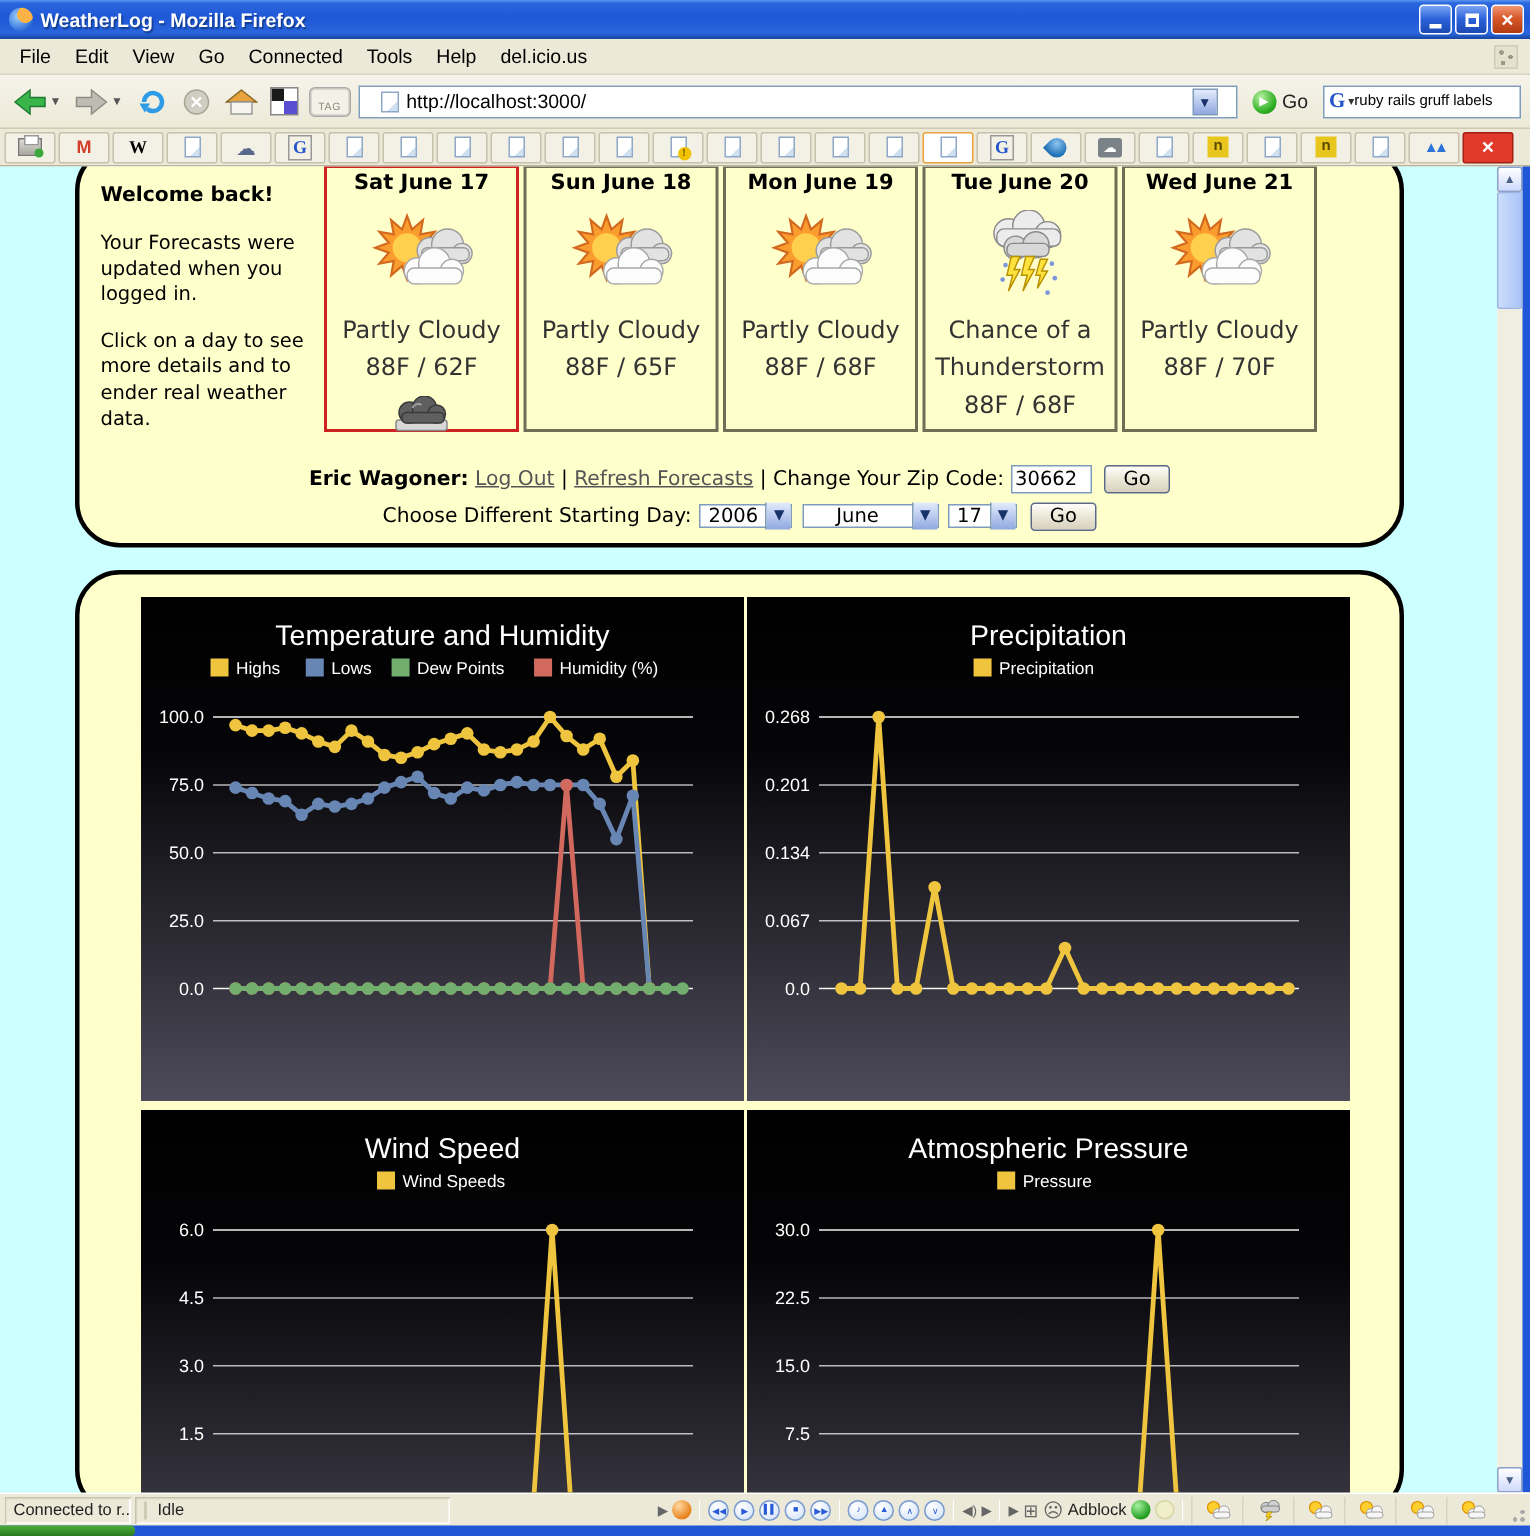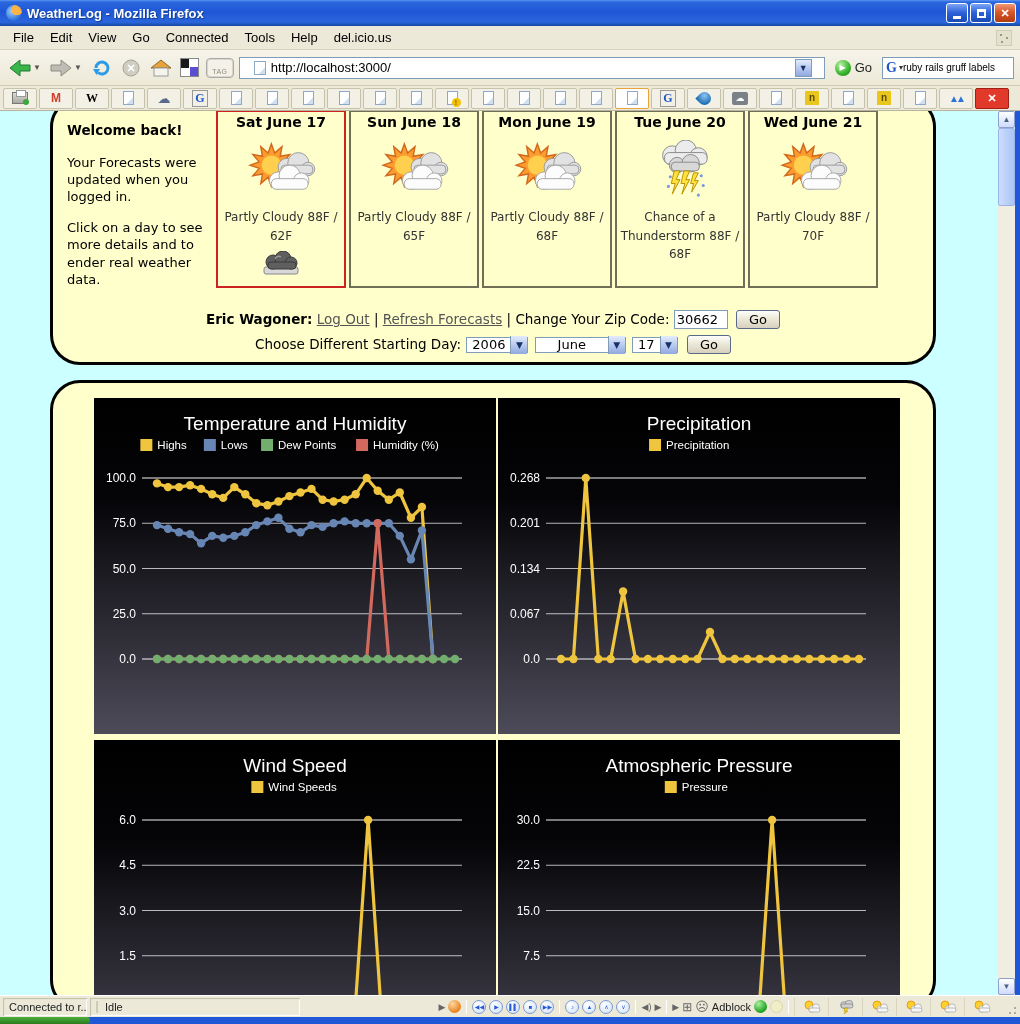--- a/index.html
+++ b/index.html
@@ -84,21 +84,21 @@
   .panel.chartspanel { margin-top:15px; height:630px; padding:15px 0 0 41px; }
 
   .forecast-row { display:flex; padding:4px 0 0 14px; }
   .welcome { width:146px; text-align:left; font-size:13px; line-height:1.32; padding-top:12px; }
   .welcome h3 { font-size:13.5px; margin-bottom:14px; }
   .welcome p { margin-bottom:14px; }
   .day-card { width:130px; height:178px; border:2px solid #6f6f58; margin-left:3px; text-align:center; padding-top:2px; }
   .day-card.selected { border-color:#cc2222; }
   .day-label { font-weight:bold; font-size:14px; }
   .day-iconwrap { height:78px; display:flex; align-items:center; justify-content:center; }
-  .day-cond { font-size:12px; color:#333; line-height:1.55; padding:0 0; }
+  .day-cond { font-size:16px; color:#333; line-height:1.55; padding:0 0; }
   .actual-iconwrap { margin-top:6px; }
 
   .userbar { text-align:center; font-size:13.5px; margin-top:8px; }
   .userbar .uname { font-weight:bold; }
   .userbar a { color:#555; }
   .zipinput { width:54px; height:19px; border:1px solid #7f9db9; font-size:13px; font-family:"DejaVu Sans",sans-serif; padding:0 2px; }
   .xpbtn { font-size:13px; font-family:"DejaVu Sans",sans-serif; padding:1px 12px; margin-left:4px;
     background:linear-gradient(#fefefb,#ece9d8 45%,#d8d0bf); border:1px solid #5a6a8a; border-radius:3px; }
   .startbar { text-align:center; font-size:13.5px; margin-top:6px; }
   .xpsel { display:inline-flex; align-items:center; border:1px solid #7f9db9; background:#fff; height:16px;

